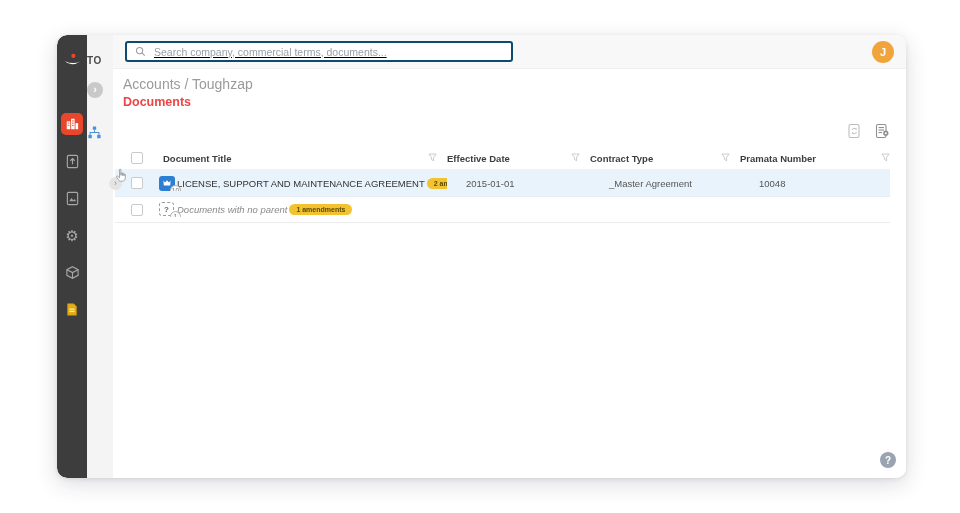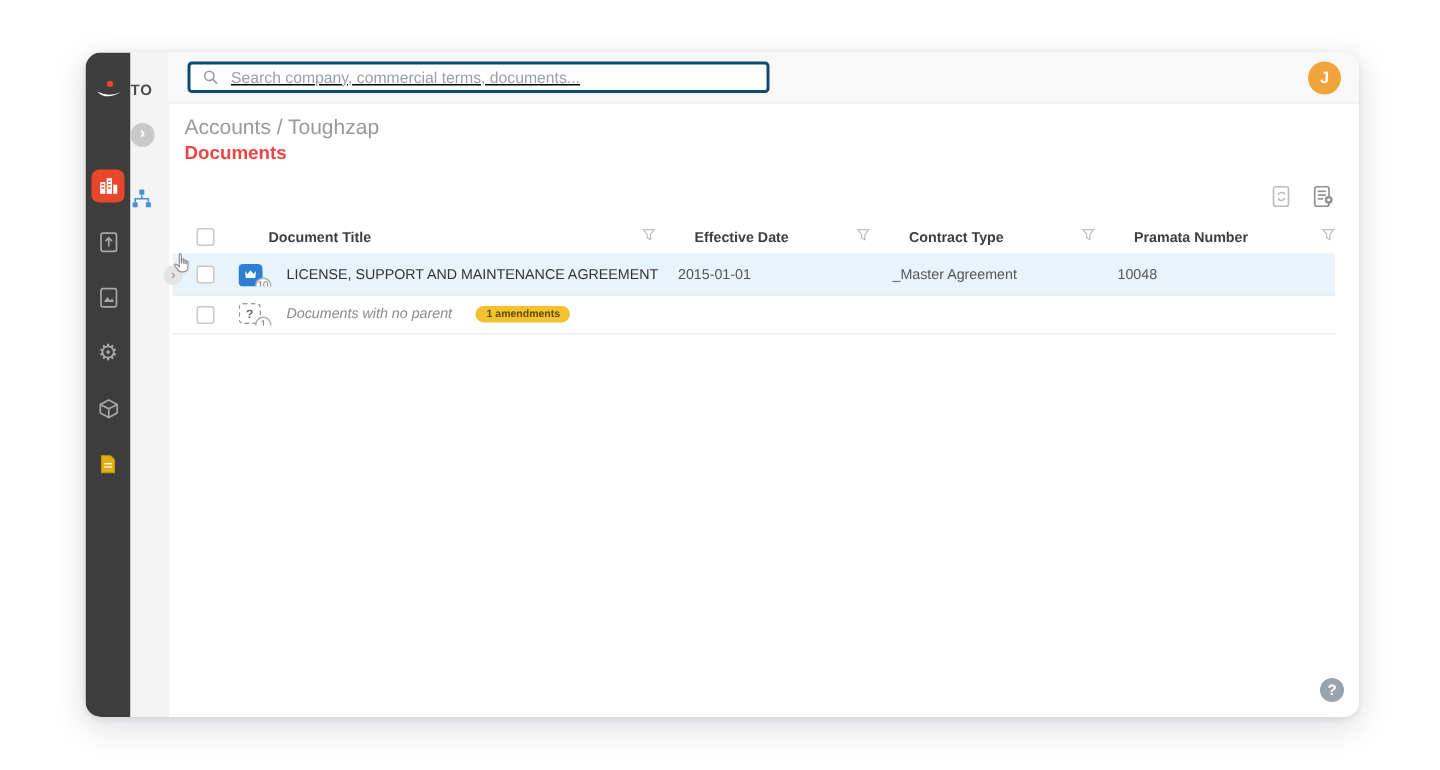--- a/index.html
+++ b/index.html
@@ -74,33 +74,33 @@
   }
   .table-search input::placeholder { color:#9aa0a6; }
 
   
   .doc-table { margin:8px 16px 0 2px; }
   .trow {
     display:grid; grid-template-columns:14px 30px 1fr 143px 150px 150px;
     align-items:center;
   }
   .thead { height:22px; }
-  .th { display:flex; align-items:center; font-size:9.5px; font-weight:bold; color:#3d3d3d;margin-left:16px; }
+  .th { display:flex; align-items:center; font-size:9.5px; font-weight:bold; color:#3d3d3d; }
   .th .funnel { margin-left:auto; margin-right:10px; cursor:pointer; }
   .th-title { padding-left:4px; }
 
   .row1 { height:28px; background:#E9F3FB; border-top:1px solid #eef4f9; border-bottom:1px solid #e2edf6; }
   .row2 { height:26px; border-bottom:1px solid #ececec; }
 
   .cb { width:12px; height:12px; border:1px solid #c9c9c9; border-radius:2px; background:#ffffff; cursor:pointer; }
   .expander {
     width:13px; height:13px; border-radius:50%; background:#e4e4e4; color:#8e8e8e;
     font-size:9px; line-height:12px; text-align:center; cursor:pointer; margin-left:-6px;
   }
-  .cell-title { display:flex; align-items:center; gap:16px; overflow:hidden; }
+  .cell-title { display:flex; align-items:center; gap:2px; overflow:hidden; }
   .doc-icon-wrap { position:relative; width:16px; height:15px; flex-shrink:0; }
   .doc-icon-blue {
     width:16px; height:15px; background:#2D7FD3; border-radius:3px;
     display:flex; align-items:center; justify-content:center; cursor:pointer;
   }
   .doc-icon-unknown {
     width:15px; height:14px; border:1px dashed #9a9a9a; border-radius:3px; background:#ffffff;
     display:flex; align-items:center; justify-content:center;
     font-size:8px; font-weight:bold; color:#666; cursor:pointer;
   }
@@ -108,21 +108,21 @@
     position:absolute; right:-6px; bottom:-5px; min-width:11px; height:11px; padding:0 1px;
     border-radius:50%; background:#fafafa; border:1px solid #b2b2b2;
     font-size:6.5px; color:#777; line-height:10px; text-align:center;
   }
   .title-text { font-size:9.5px; color:#333; white-space:nowrap; cursor:pointer; }
   .title-text.muted { font-style:italic; color:#8a8a8a; }
   .amend-badge {
     background:#F2C230; color:#5c4a00; font-size:7px; font-weight:bold;
     padding:2px 7px; border-radius:8px; white-space:nowrap; flex-shrink:0;
   }
-  .cell-val { font-size:9.5px; color:#555; padding-left:5px; }
+  .cell-val { font-size:9.5px; color:#555; padding-left:19px; }
 
   .help-circle {
     position:absolute; right:10px; bottom:10px; width:16px; height:16px; border-radius:50%;
     background:#9aa3b0; color:#ffffff; font-size:10px; font-weight:bold;
     display:flex; align-items:center; justify-content:center; cursor:pointer;
   }
 
   .cursor-hand { position:absolute; left:55px; top:131px; pointer-events:none; z-index:5; }
 </style>
 </head>

